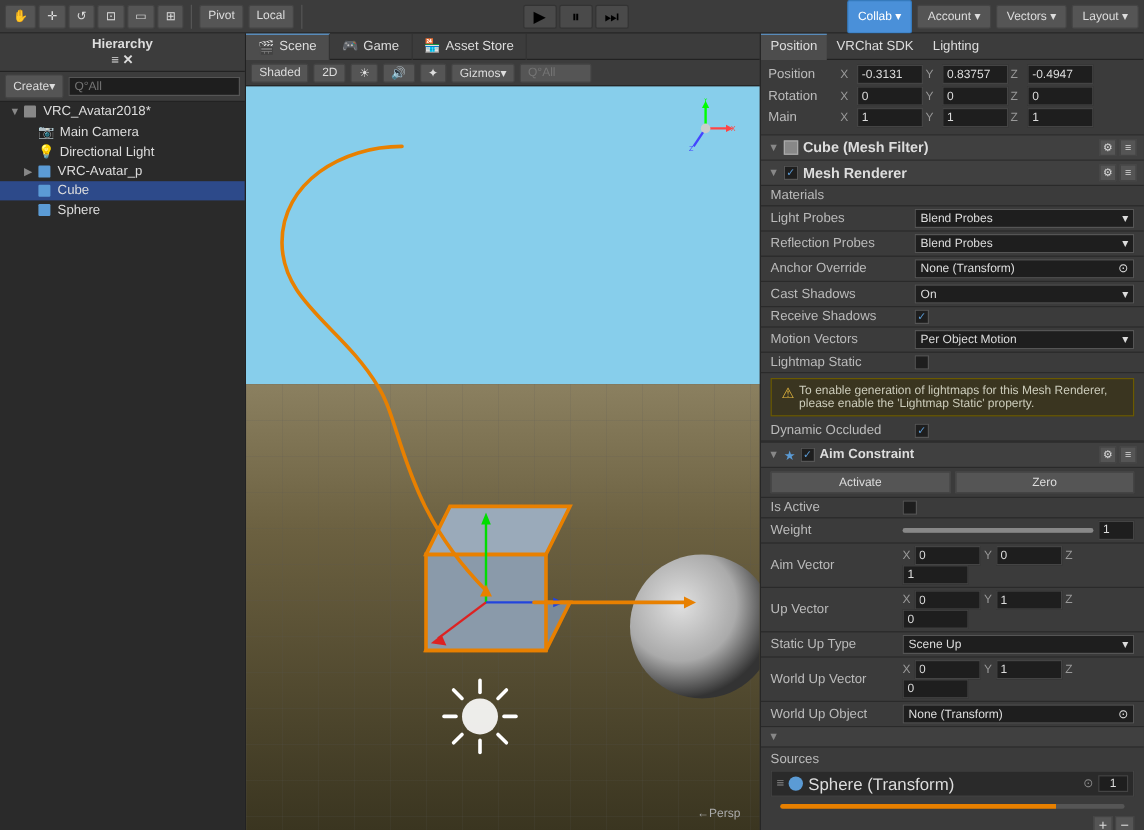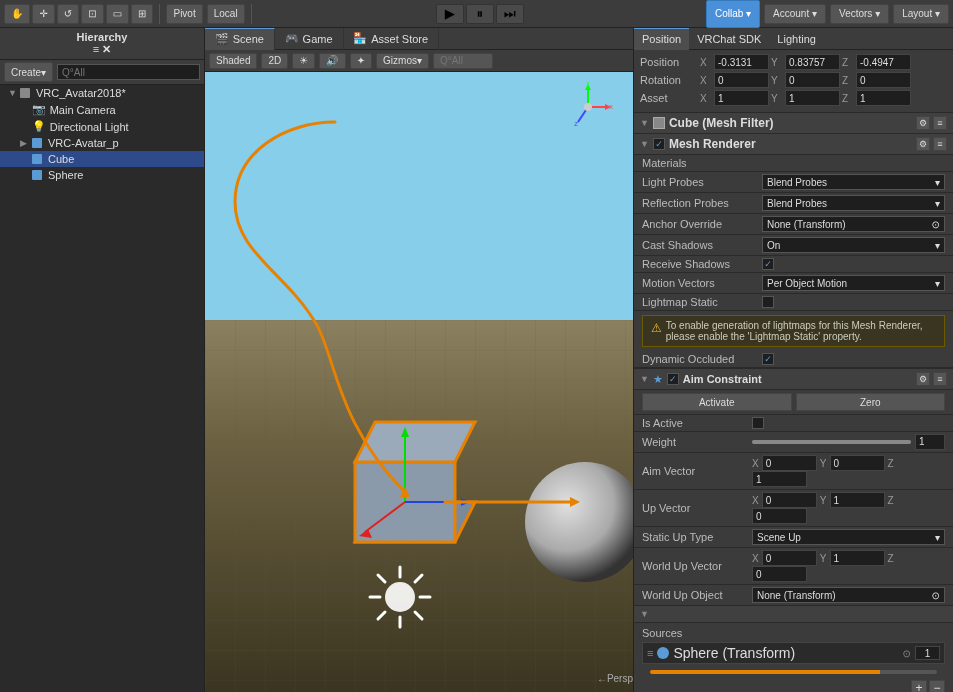--- a/index.html
+++ b/index.html
@@ -156,21 +156,21 @@
     .scene-grid {
       position: absolute;
       bottom: 0;
       left: 0;
       right: 0;
       height: 60%;
     }
     .persp-label {
       position: absolute;
       bottom: 8px;
-      right: 0;
+      right: 16px;
       color: #aaa;
       font-size: 10px;
     }
     .scene-compass {
       position: absolute;
       top: 10px;
       right: 20px;
       width: 50px;
       height: 50px;
     }
@@ -699,21 +699,21 @@
           <div class="transform-field">
             <span class="axis-label">X</span>
             <input class="axis-input" type="text" value="0" style="">
             <span class="axis-label">Y</span>
             <input class="axis-input" type="text" value="0" style="">
             <span class="axis-label">Z</span>
             <input class="axis-input" type="text" value="0" style="">
           </div>
         </div>
         <div class="transform-row">
-          <span class="transform-label">Asset</span>
+          <span class="transform-label">Main</span>
           <div class="transform-field">
             <span class="axis-label">X</span>
             <input class="axis-input" type="text" value="1" style="">
             <span class="axis-label">Y</span>
             <input class="axis-input" type="text" value="1" style="">
             <span class="axis-label">Z</span>
             <input class="axis-input" type="text" value="1" style="">
           </div>
         </div>
       </div>

